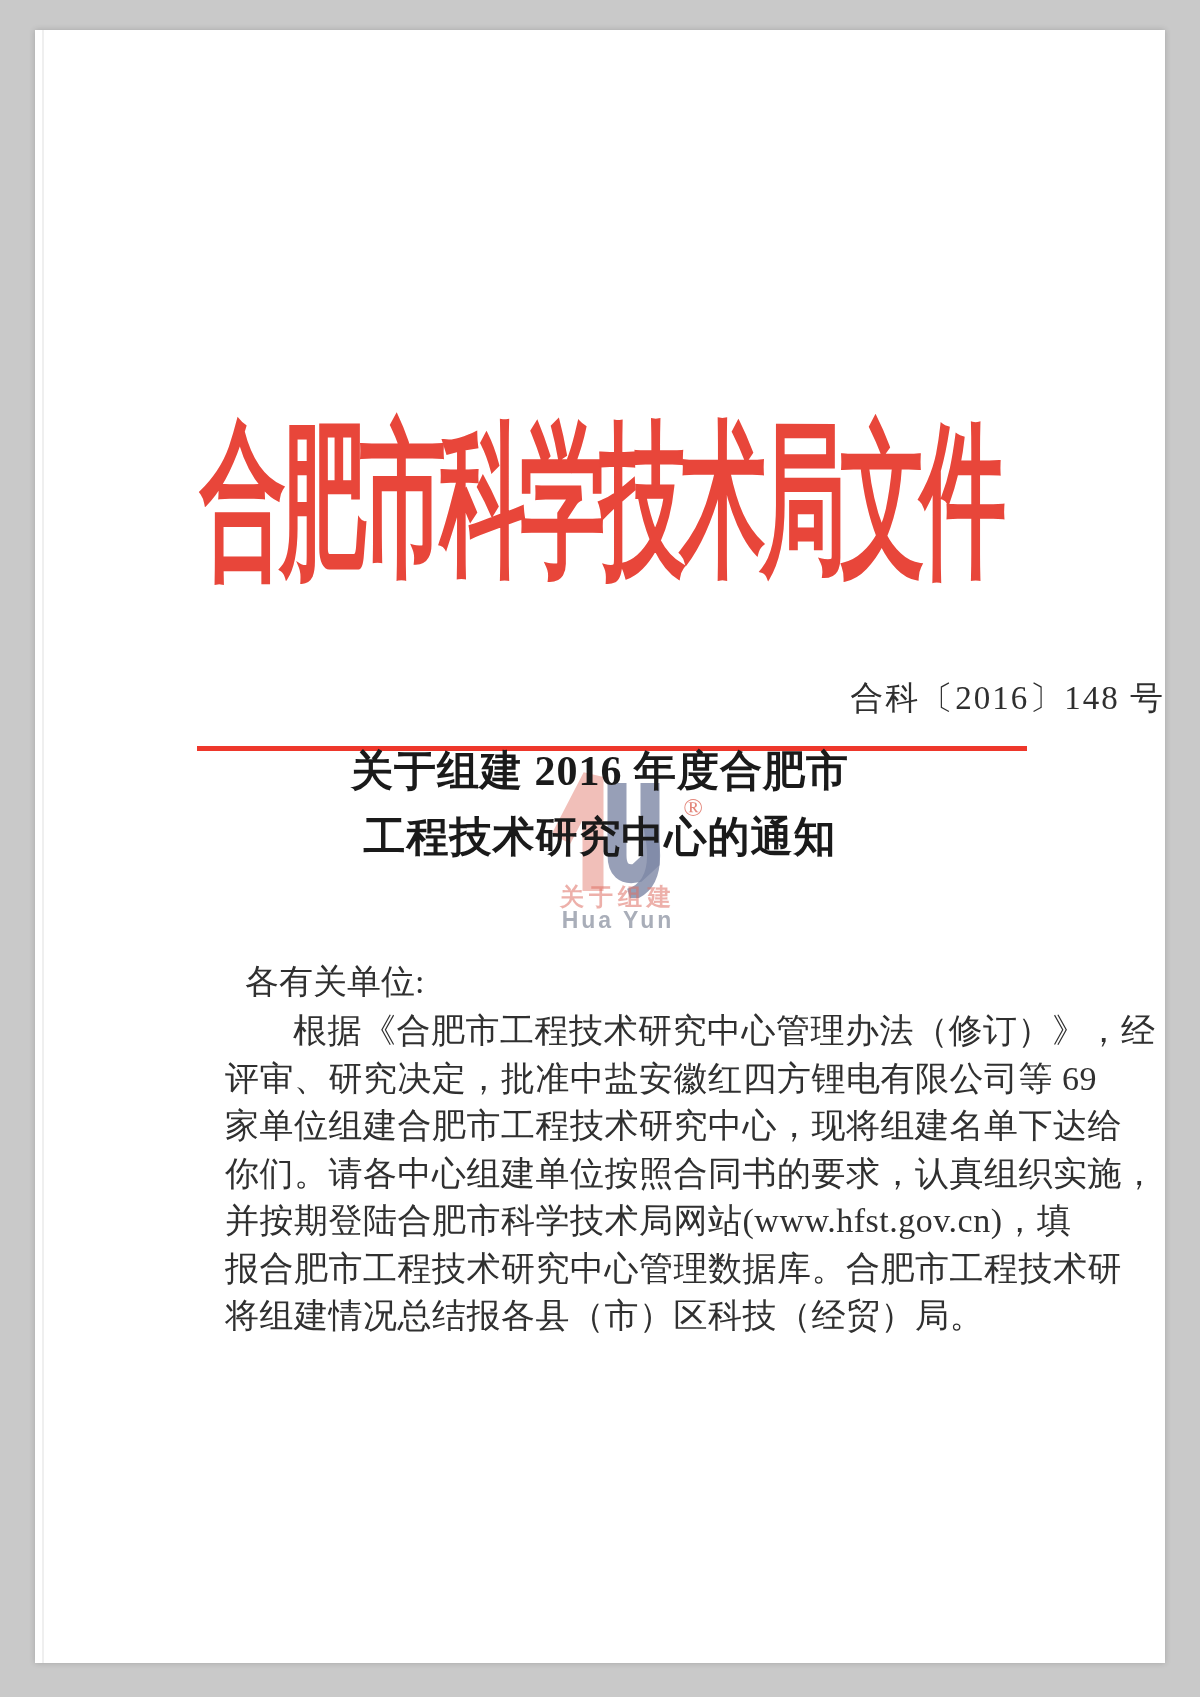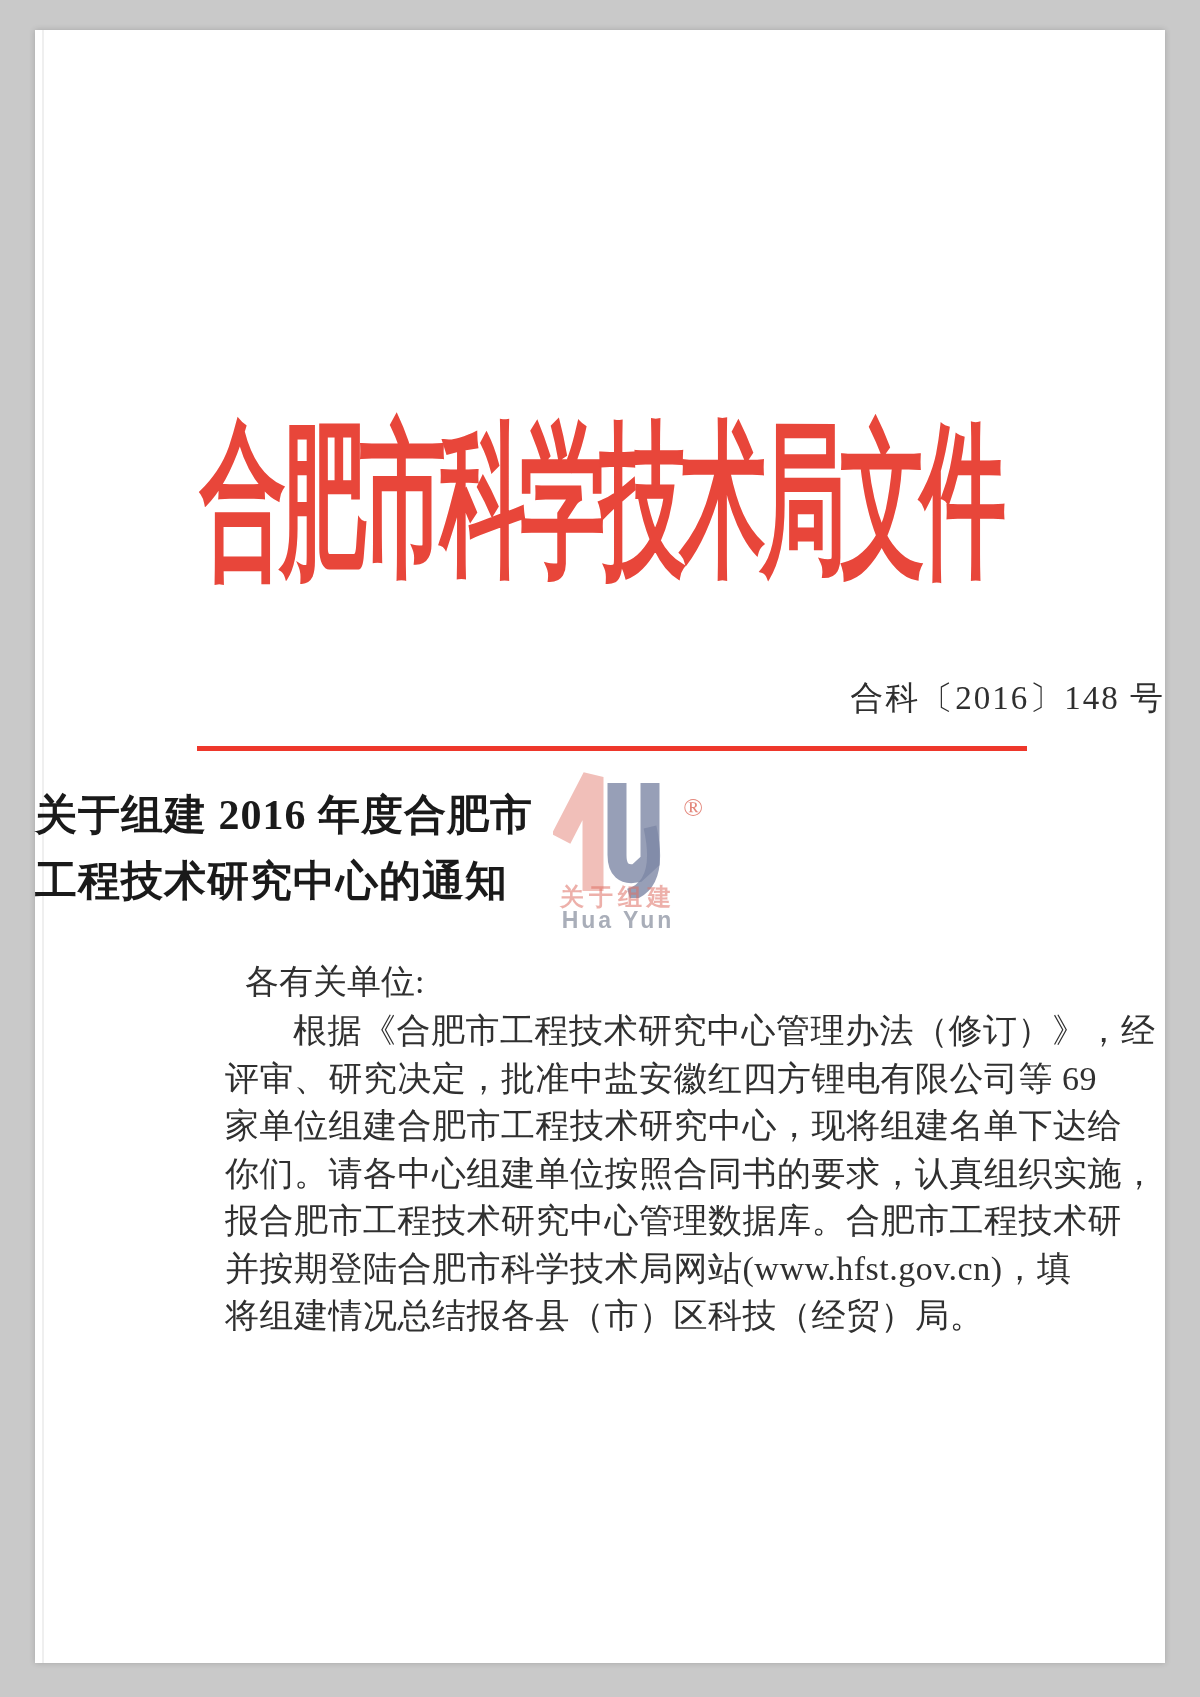--- a/index.html
+++ b/index.html
@@ -74,22 +74,22 @@
   .wm-en {
     position: absolute; top: 144px; left: 0; width: 170px;
     text-align: center;
     font-family: "Liberation Sans", "DejaVu Sans", sans-serif;
     font-size: 23px; font-weight: 700;
     letter-spacing: 3px;
     color: #a9aeb9;
   }
   .notice-title {
     position: absolute;
-    top: 752px; left: 0; width: 100%;
-    text-align: left;
+    top: 708px; left: 0; width: 100%;
+    text-align: center;
     font-size: 42px;
     font-weight: 700;
     line-height: 66px;
     color: #1a1a1a;
     letter-spacing: 1px;
     z-index: 2;
   }
   .salutation {
     position: absolute;
     top: 929px; left: 190px;
@@ -142,17 +142,17 @@
     <div>工程技术研究中心的通知</div>
   </div>
 
   <div class="salutation">各有关单位:</div>
 
   <div class="doc-body">
     <div class="line indent">根据《合肥市工程技术研究中心管理办法（修订）》，经</div>
     <div class="line">评审、研究决定，批准中盐安徽红四方锂电有限公司等 69</div>
     <div class="line">家单位组建合肥市工程技术研究中心，现将组建名单下达给</div>
     <div class="line">你们。请各中心组建单位按照合同书的要求，认真组织实施，</div>
+    <div class="line">并按期登陆合肥市科学技术局网站(www.hfst.gov.cn)，填</div>
     <div class="line">报合肥市工程技术研究中心管理数据库。合肥市工程技术研</div>
-    <div class="line">并按期登陆合肥市科学技术局网站(www.hfst.gov.cn)，填</div>
     <div class="line">将组建情况总结报各县（市）区科技（经贸）局。</div>
   </div>
 </div>
 
 </body></html>

